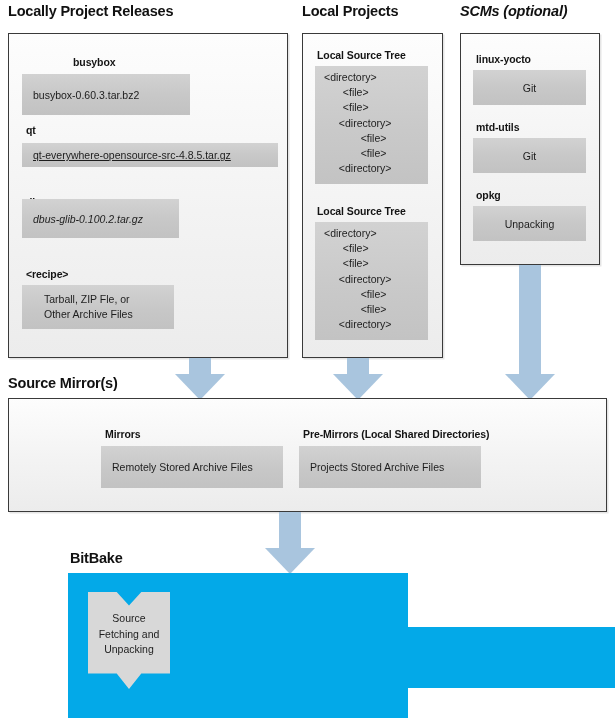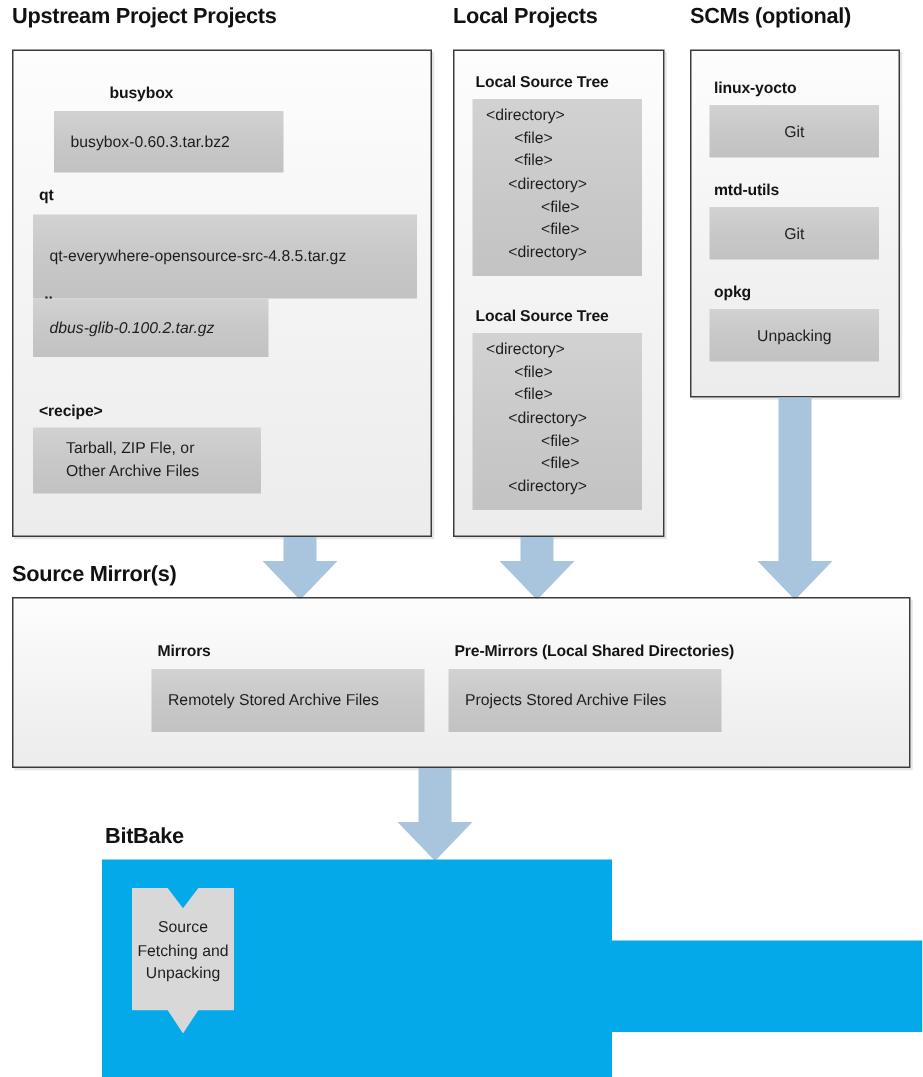--- a/index.html
+++ b/index.html
@@ -120,29 +120,29 @@
     );
     display: flex;
     align-items: center;
     justify-content: center;
     padding-bottom: 12px;
   }
 </style>
 </head>
 <body>
 
-<div class="section-title" style="left:8px; top:3px;">Upstream Project Projects</div>
+<div class="section-title" style="left:8px; top:3px;">Locally Project Releases</div>
 
 <div class="panel" style="left:8px; top:33px; width:280px; height:325px;"></div>
 
 <div class="group-label" style="left:26px; top:56px;padding-left:47px;">busybox</div>
-<div class="chip" style="left:36px; top:74px; width:153px; height:41px;">busybox-0.60.3.tar.bz2</div>
+<div class="chip" style="left:22px; top:74px; width:168px; height:41px;">busybox-0.60.3.tar.bz2</div>
 
 <div class="group-label" style="left:26px; top:124px;">qt</div>
-<div class="chip" style="left:22px; top:143px; width:256px; height:56px;">qt-everywhere-opensource-src-4.8.5.tar.gz</div>
+<div class="chip" style="left:22px; top:143px; width:256px; height:24px;text-decoration:underline;">qt-everywhere-opensource-src-4.8.5.tar.gz</div>
 
 <div class="group-label" style="left:26px; top:196px;">dbus</div>
 <div class="chip" style="left:22px; top:199px; width:157px; height:39px;font-style:italic;">dbus-glib-0.100.2.tar.gz</div>
 
 <div class="group-label" style="left:26px; top:268px;">&lt;recipe&gt;</div>
 <div class="chip multiline" style="left:22px; top:285px; width:152px; height:44px;">
   <div style="padding-left:11px;">Tarball, ZIP Fle, or</div>
   <div style="padding-left:11px;">Other Archive Files</div>
 </div>
 
@@ -165,21 +165,21 @@
 <div class="tree-chip" style="left:315px; top:222px; width:113px; height:118px;">
   <div style="padding-left:9px;">&lt;directory&gt;</div>
   <div style="padding-left:22px;">  &lt;file&gt;</div>
   <div style="padding-left:22px;">  &lt;file&gt;</div>
   <div style="padding-left:18px;">  &lt;directory&gt;</div>
   <div style="padding-left:34px;">    &lt;file&gt;</div>
   <div style="padding-left:34px;">    &lt;file&gt;</div>
   <div style="padding-left:18px;">  &lt;directory&gt;</div>
 </div>
 
-<div class="section-title" style="left:460px; top:3px;">SCMs (optional)</div>
+<div class="section-title" style="left:460px; top:3px;font-style:italic;">SCMs (optional)</div>
 
 <div class="panel" style="left:460px; top:33px; width:140px; height:232px;"></div>
 
 <div class="group-label" style="left:476px; top:53px;">linux-yocto</div>
 <div class="chip center" style="left:473px; top:70px; width:113px; height:35px;">Git</div>
 
 <div class="group-label" style="left:476px; top:121px;">mtd-utils</div>
 <div class="chip center" style="left:473px; top:138px; width:113px; height:35px;">Git</div>
 
 <div class="group-label" style="left:476px; top:189px;">opkg</div>
@@ -213,19 +213,19 @@
 <div class="arrow" style="left:265px; top:512px; width:50px; height:62px;">
   <div class="shaft" style="width:22px; height:38px;"></div>
   <div class="head" style="top:36px;"></div>
 </div>
 
 <div class="section-title" style="left:70px; top:550px;">BitBake</div>
 
 <div class="bitbake-shape" style="left:68px; top:573px; width:340px; height:145px;"></div>
 <div class="bitbake-shape" style="left:405px; top:627px; width:210px; height:61px;"></div>
 
-<div class="notch-box" style="left:88px; top:592px; width:68px; height:97px;">
+<div class="notch-box" style="left:88px; top:592px; width:82px; height:97px;">
   <div>
     <div>Source</div>
     <div>Fetching and</div>
     <div>Unpacking</div>
   </div>
 </div>
 
 </body></html>

